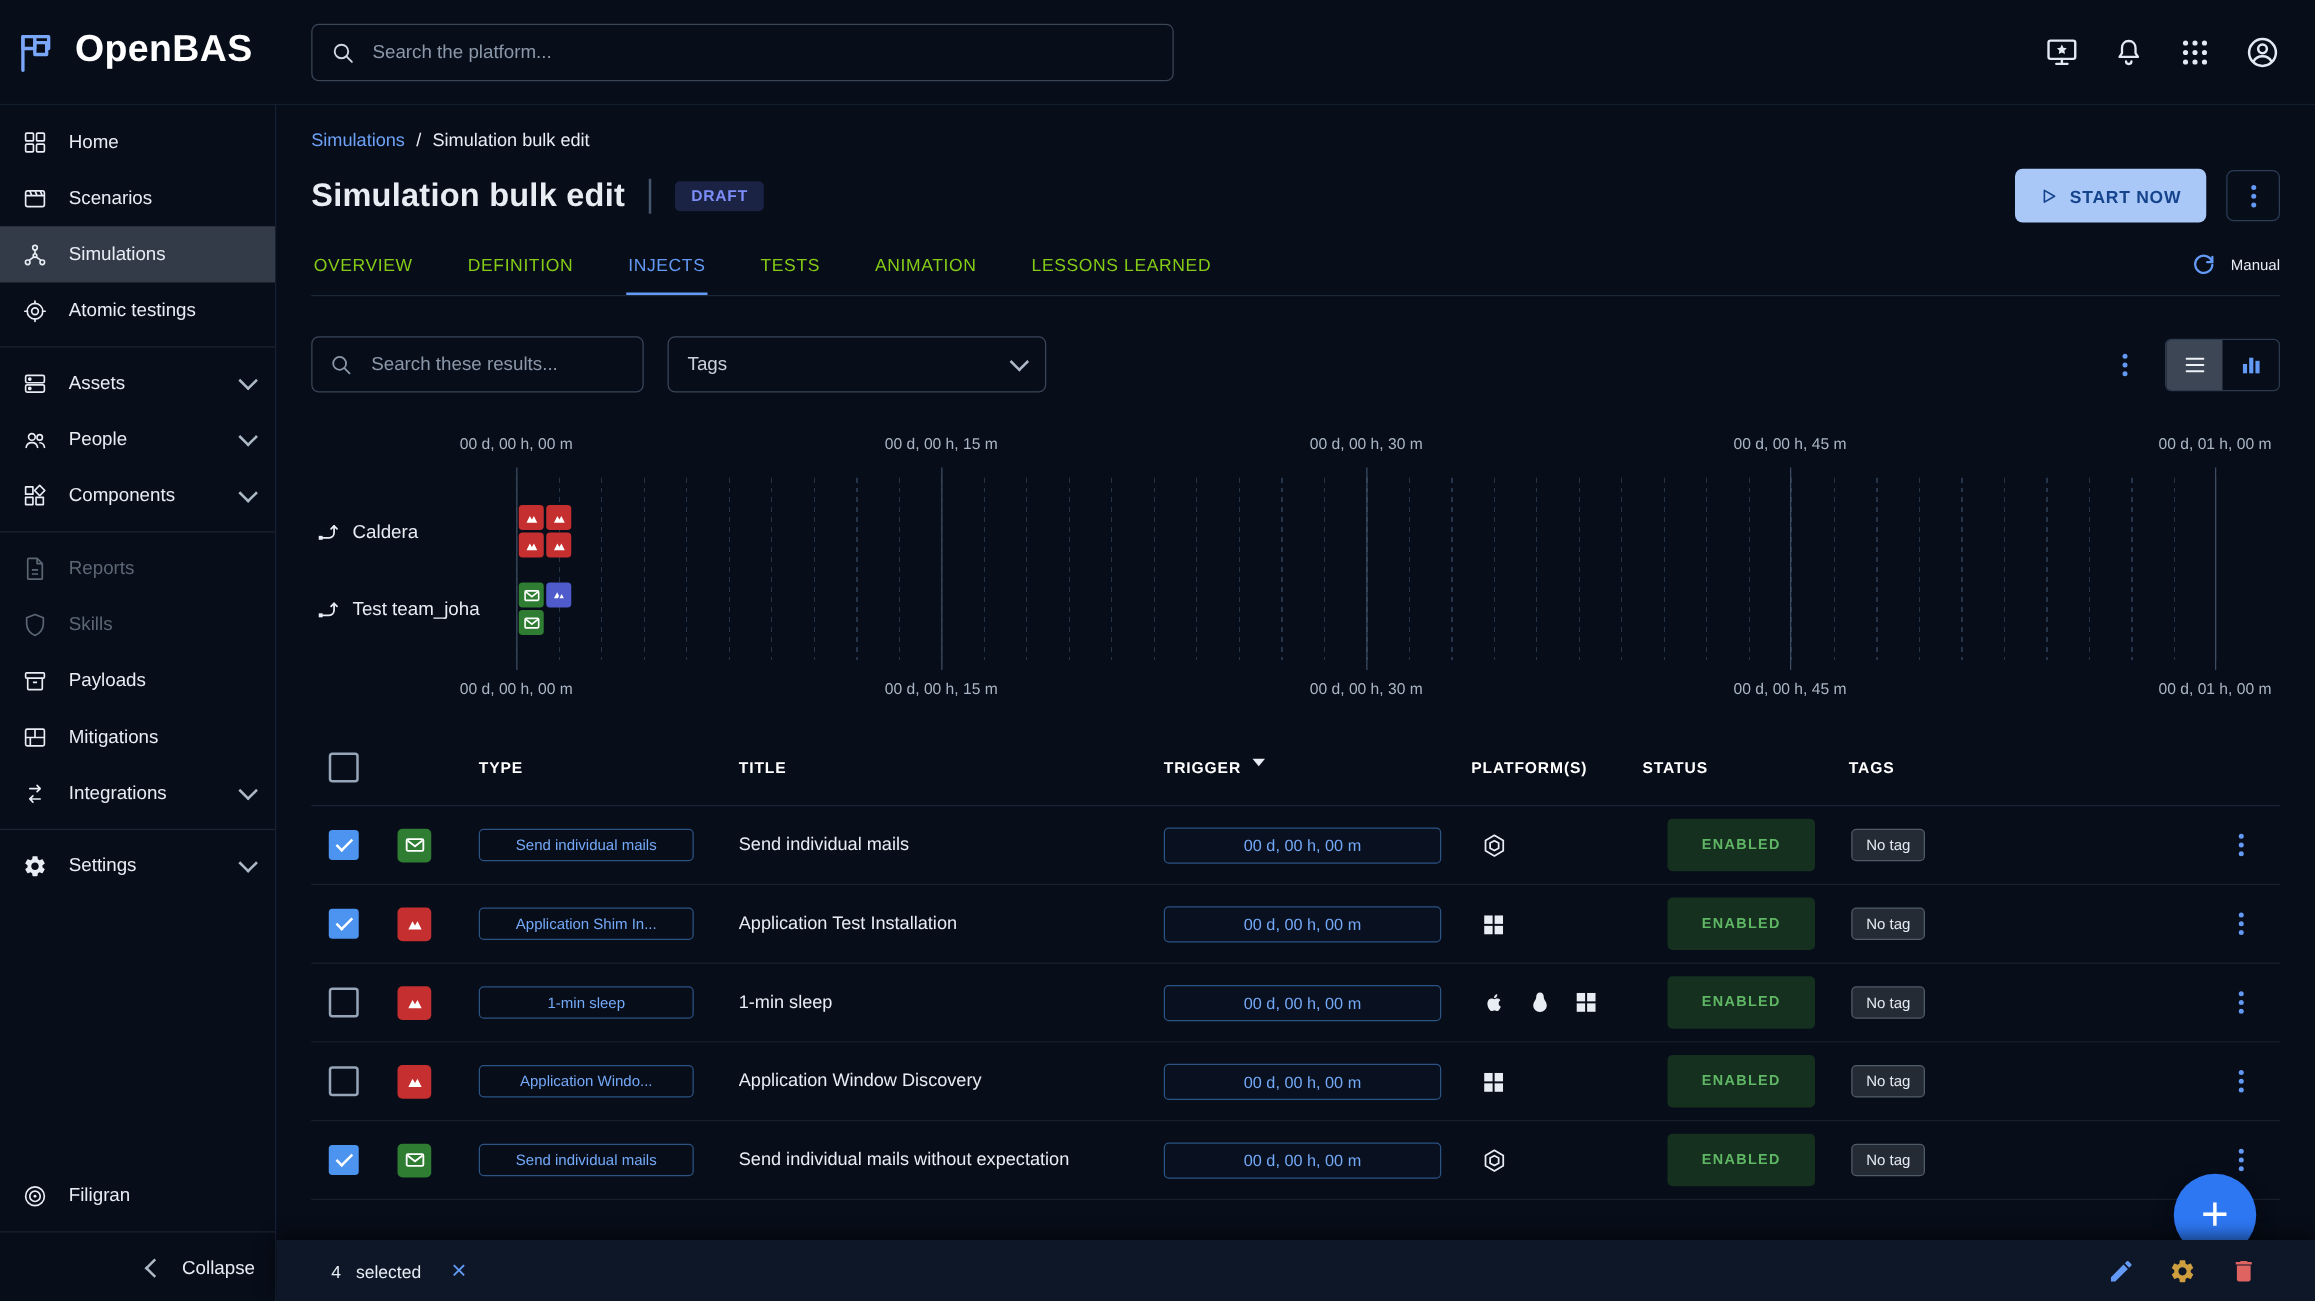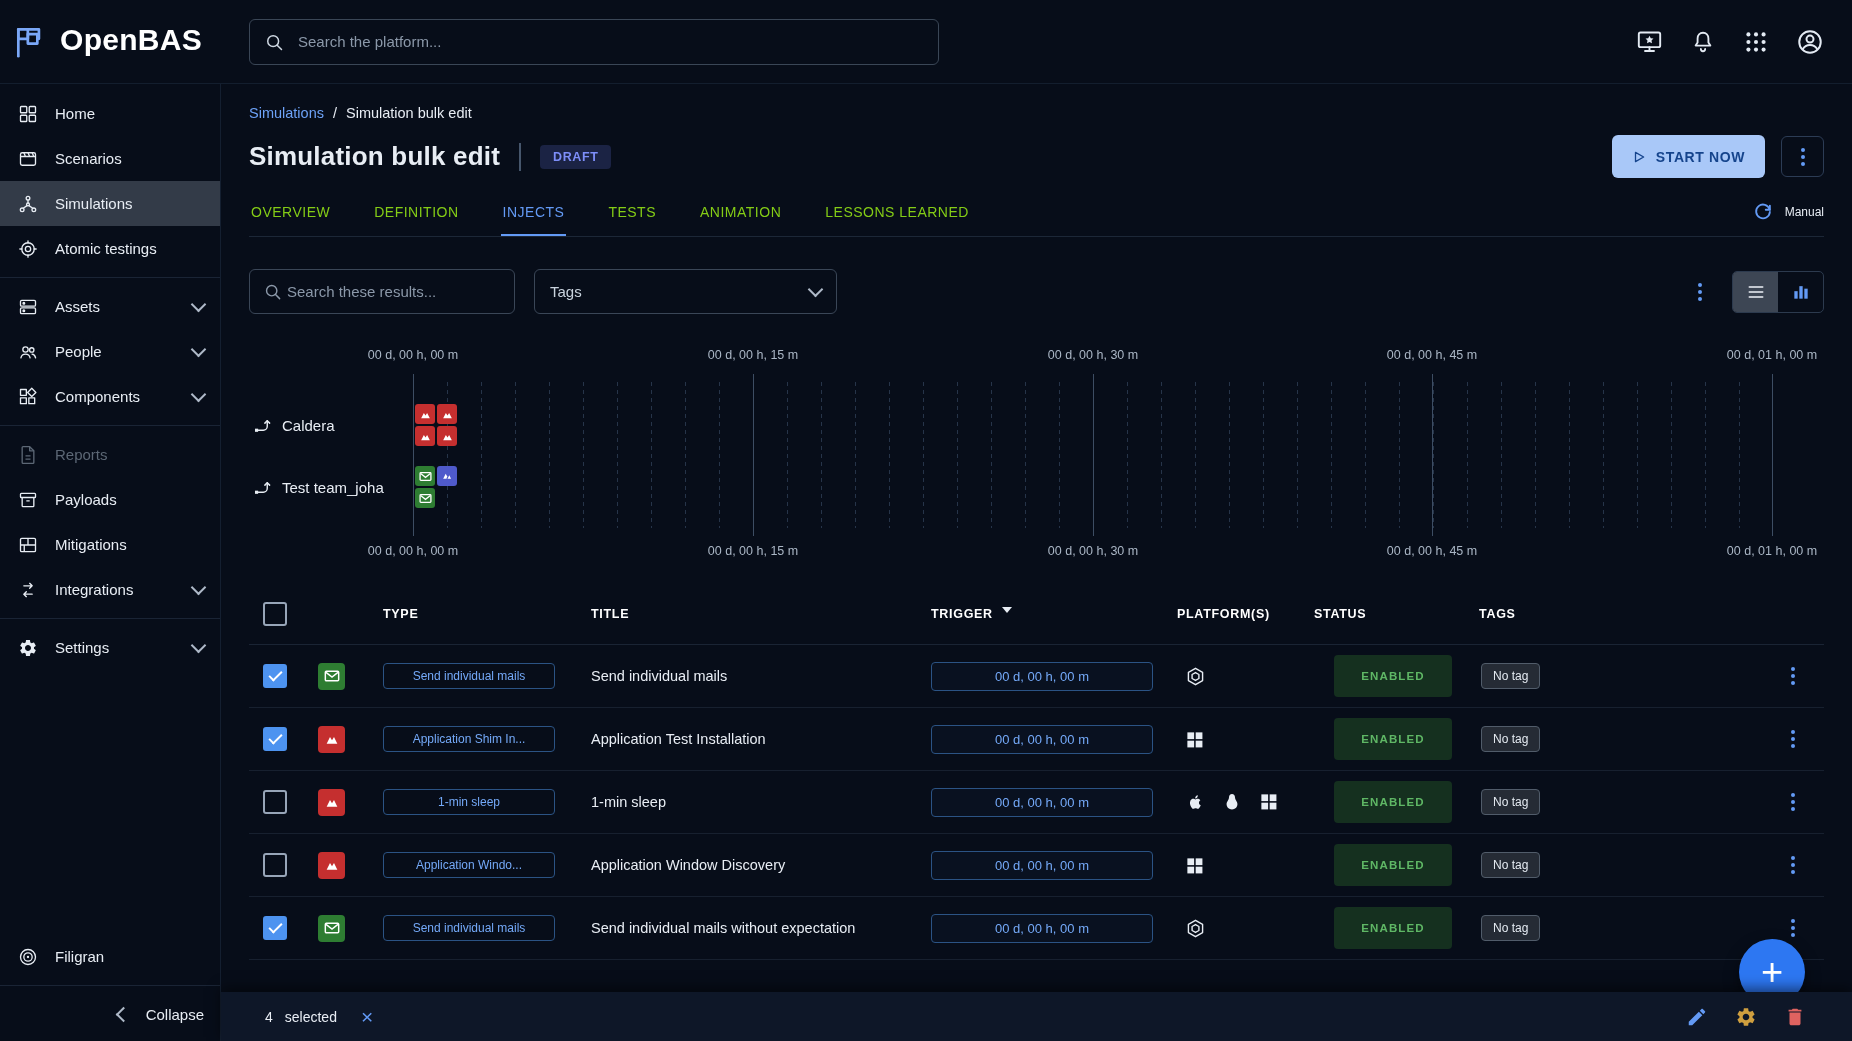--- a/index.html
+++ b/index.html
@@ -51,21 +51,21 @@
          box-shadow:0 -7px 0 currentColor,0 7px 0 currentColor;}
 
   .tabsrow{margin-top:10px;display:flex;align-items:center;border-bottom:1px solid #1c2737;}
   .tab{padding:16px 2px;margin-right:40px;font-size:14px;letter-spacing:.5px;color:#84cc16;cursor:pointer;}
   .tab.active{color:#639af5;box-shadow:inset 0 -2px 0 #639af5;}
   .refresh{margin-left:auto;display:flex;align-items:center;gap:11px;cursor:pointer;}
   .refresh .ric{color:#639af5;}
   .refresh-label{font-size:12px;}
 
   .filtersrow{margin-top:32px;display:flex;align-items:center;}
-  .fsearch{display:flex;align-items:center;gap:3px;width:266px;height:45px;border:1px solid #3a4657;border-radius:6px;
+  .fsearch{display:flex;align-items:center;gap:13px;width:266px;height:45px;border:1px solid #3a4657;border-radius:6px;
            padding:0 13px;box-sizing:border-box;color:#8b98a9;}
   .fsearch input{flex:1;background:transparent;border:none;outline:none;color:#e8edf4;font-size:15px;font-family:inherit;min-width:0;}
   .fsearch input::placeholder{color:#8b98a9;}
   .tags-select{width:303px;height:45px;border:1px solid #3a4657;border-radius:6px;display:flex;align-items:center;
                padding:0 15px;box-sizing:border-box;margin-left:19px;color:#c9d3de;font-size:15px;cursor:pointer;}
   .tags-select .chev{margin-left:auto;color:#aeb9c8;}
   .filters-right{margin-left:auto;display:flex;align-items:center;gap:22px;}
   .dots-btn{background:none;border:none;color:#639af5;width:20px;height:24px;display:flex;align-items:center;justify-content:center;cursor:pointer;}
   .toggle-group{display:flex;border:1px solid #2c3a4e;border-radius:5px;overflow:hidden;}
   .toggle{width:45px;height:40px;display:flex;align-items:center;justify-content:center;color:#639af5;cursor:pointer;background:transparent;border:none;}
@@ -283,20 +283,28 @@
     <div class="side-divider"></div>
     <div class="side-item disabled">
       <span>
           <svg width="20" height="20" viewBox="0 0 24 24" fill="none" stroke="currentColor" stroke-width="1.6" stroke-linejoin="round">
             <path d="M6 2h8l5 5v14a1 1 0 01-1 1H6a1 1 0 01-1-1V3a1 1 0 011-1z"></path>
             <path d="M14 2v5h5M9 13h6M9 17h6"></path>
           </svg>
         </span>
       <span>Reports</span>
     </div>
+    <div class="side-item disabled">
+      <span>
+          <svg width="20" height="20" viewBox="0 0 24 24" fill="none" stroke="currentColor" stroke-width="1.6" stroke-linejoin="round">
+            <path d="M12 2l8 3v6c0 5-3.4 9.4-8 11-4.6-1.6-8-6-8-11V5z"></path>
+          </svg>
+        </span>
+      <span>Skills</span>
+    </div>
     <div class="side-item">
       <span>
           <svg width="20" height="20" viewBox="0 0 24 24" fill="none" stroke="currentColor" stroke-width="1.6" stroke-linejoin="round">
             <rect x="3" y="4" width="18" height="5" rx="1"></rect>
             <path d="M5 9v10a1 1 0 001 1h12a1 1 0 001-1V9M10 13h4"></path>
           </svg>
         </span>
       <span>Payloads</span>
     </div>
     <div class="side-item">

